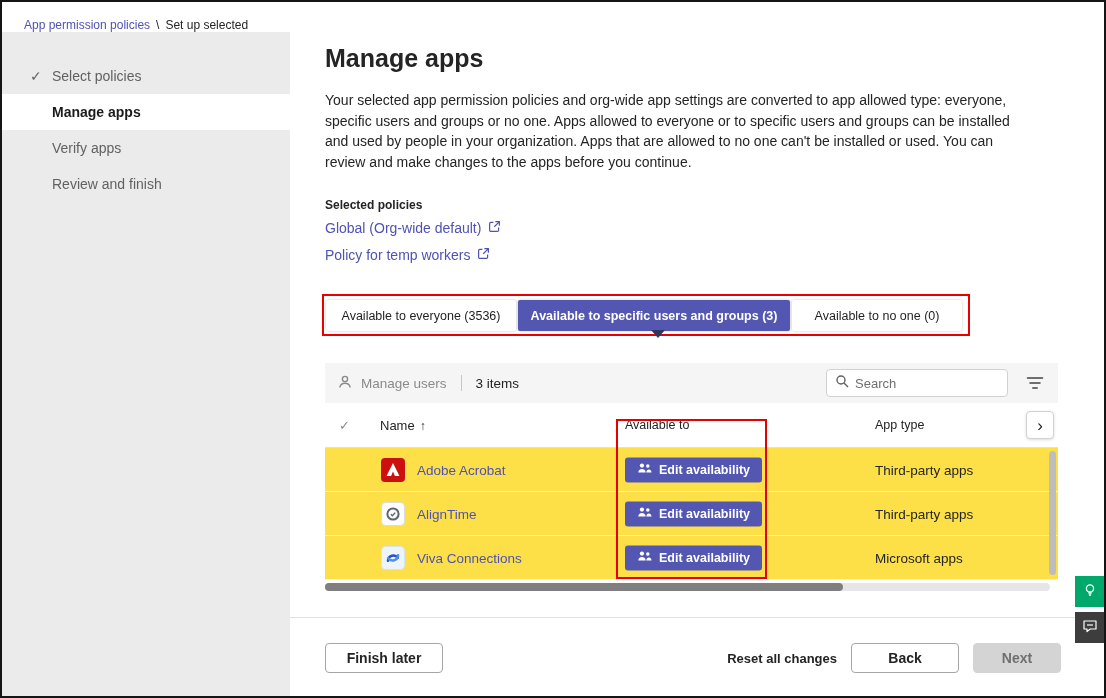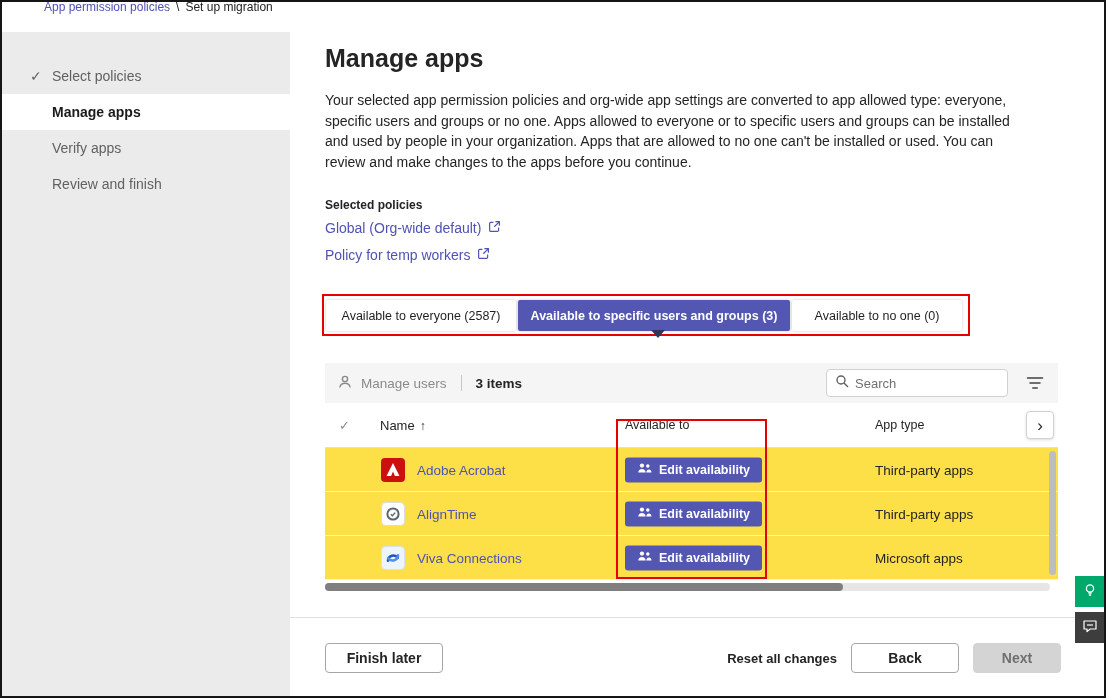--- a/index.html
+++ b/index.html
@@ -8,21 +8,21 @@
     --annotation:#e60000;
     --txt:#242424;
     --gray:#616161;
   }
   *{margin:0;padding:0;box-sizing:border-box;}
   body{background:#888;font-family:"Liberation Sans",sans-serif;}
   .screen{position:relative;width:1106px;height:698px;background:#fff;overflow:hidden;margin:0 auto;}
   .frame{position:absolute;inset:0;border:2px solid #151515;z-index:60;pointer-events:none;}
 
   
-  .topbar{position:absolute;top:0;left:0;right:0;height:32px;background:#fff;display:flex;align-items:flex-start;padding-left:44px;font-size:12px;color:var(--txt);}
+  .topbar{position:absolute;top:0;left:0;right:0;height:32px;background:#fff;display:flex;align-items:flex-end;padding-left:24px;font-size:12px;color:var(--txt);}
   .breadcrumb{display:flex;align-items:center;gap:6px;}
   .breadcrumb a{color:var(--link);text-decoration:none;cursor:pointer;}
 
   
   .sidebar{position:absolute;top:32px;left:0;width:290px;bottom:0;background:#ebebeb;padding-top:26px;}
   .step{height:36px;display:flex;align-items:center;padding-left:30px;font-size:14px;color:var(--gray);cursor:pointer;}
   .step .ic{width:22px;font-size:14px;color:#616161;flex:0 0 22px;}
   .step.active{background:#fff;color:#1b1b1b;font-weight:700;}
 
   
@@ -44,21 +44,21 @@
   .tab.t3{width:170px;}
   .tab.active{background:var(--accent);color:#fff;font-weight:600;}
   .tab-caret{position:absolute;left:361px;top:298px;width:0;height:0;
        border-left:7px solid transparent;border-right:7px solid transparent;border-top:8px solid #33345e;z-index:41;}
 
   
   .tableblock{position:absolute;left:35px;top:331px;width:733px;}
   .toolbar{height:40px;background:#f5f5f5;display:flex;align-items:center;padding:0 12px;}
   .mu{display:flex;align-items:center;gap:8px;color:#8a8a8a;font-size:13.5px;cursor:default;}
   .tb-div{width:0;height:16px;border-left:1px solid #c7c7c7;margin:0 14px;}
-  .items-count{font-size:13.5px;font-weight:700;color:var(--txt);}
+  .items-count{font-size:13.5px;font-weight:400;color:var(--txt);}
   .tb-spacer{flex:1;}
   .searchbox{width:182px;height:28px;background:#fff;border:1px solid #d1d1d1;border-radius:4px;display:flex;align-items:center;padding:0 8px;gap:6px;margin-right:16px;}
   .searchbox input{border:none;outline:none;width:100%;font-size:13px;color:var(--txt);font-family:inherit;background:transparent;}
   .searchbox input::placeholder{color:#707070;}
   .filter-btn{background:none;border:none;cursor:pointer;display:flex;align-items:center;padding:2px;}
 
   .thead{height:45px;background:#fff;border-bottom:1px solid #e0e0e0;position:relative;}
   .hcell{position:absolute;top:50%;transform:translateY(-50%);font-size:12.5px;color:var(--txt);}
   .h-check{left:14px;color:#8a8a8a;font-size:13px;cursor:pointer;}
   .h-name{left:55px;font-size:13px;cursor:pointer;}
@@ -102,21 +102,21 @@
 </style>
 </head>
 <body>
 
 <div class="screen">
 
   <div class="topbar">
     <div class="breadcrumb">
       <a>App permission policies</a>
       <span>\</span>
-      <span>Set up migration</span>
+      <span>Set up selected</span>
     </div>
   </div>
 
   <aside class="sidebar">
     <div class="step">
       <span class="ic">✓</span>
       <span>Select policies</span>
     </div>
     <div class="step active">
       <span class="ic"></span>
@@ -151,21 +151,21 @@
       <a>Policy for temp workers</a>
       <span>
         <svg width="13" height="13" viewBox="0 0 12 12">
             <path d="M5 2.2 H2.6 A1.1 1.1 0 0 0 1.5 3.3 V9.4 A1.1 1.1 0 0 0 2.6 10.5 H8.7 A1.1 1.1 0 0 0 9.8 9.4 V7" fill="none" stroke="#4f52b2" stroke-width="1.1"></path>
             <path d="M6.8 1.5 H10.5 V5.2 M10.3 1.7 L5.8 6.2" fill="none" stroke="#4f52b2" stroke-width="1.1"></path>
           </svg>
       </span>
     </div>
 
     <div class="tabs">
-      <button class="tab t1">Available to everyone (2587)</button>
+      <button class="tab t1">Available to everyone (3536)</button>
       <button class="tab t2 active">Available to specific users and groups (3)</button>
       <button class="tab t3">Available to no one (0)</button>
     </div>
     <div class="tab-caret"></div>
 
     <section class="tableblock">
       <div class="toolbar">
         <div class="mu">
           <span>
             <svg width="16" height="16" viewBox="0 0 16 16">

